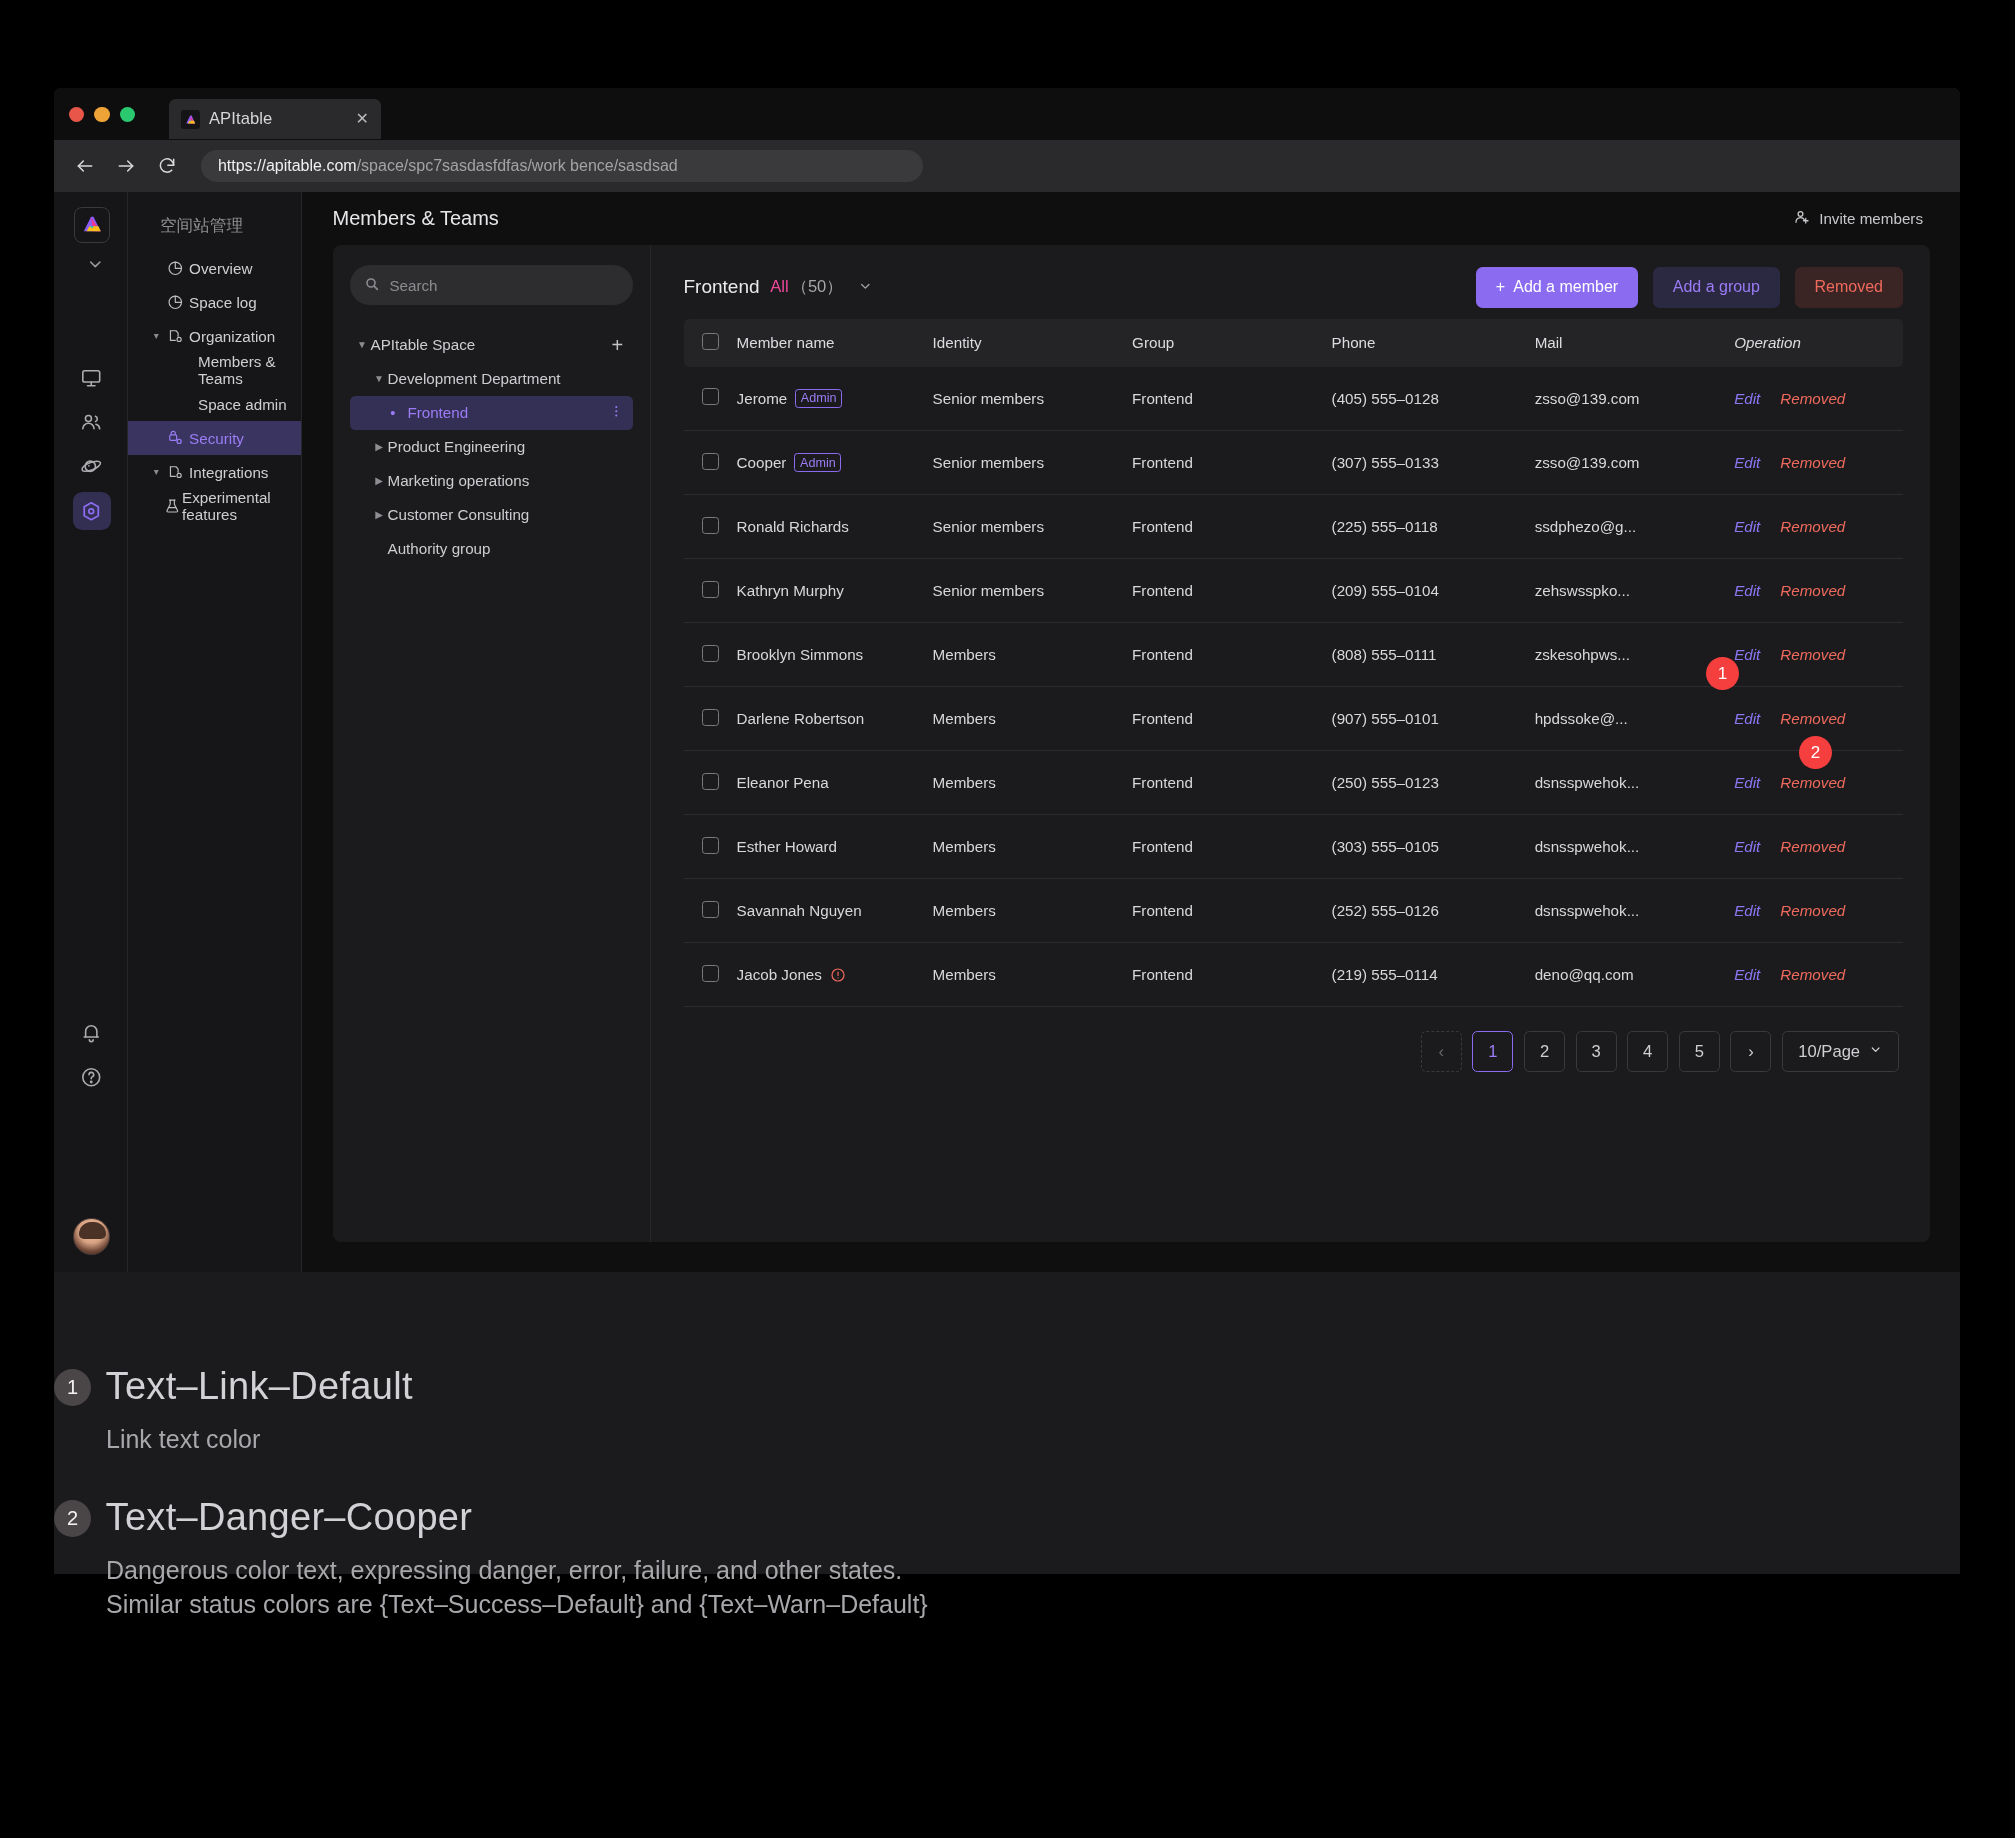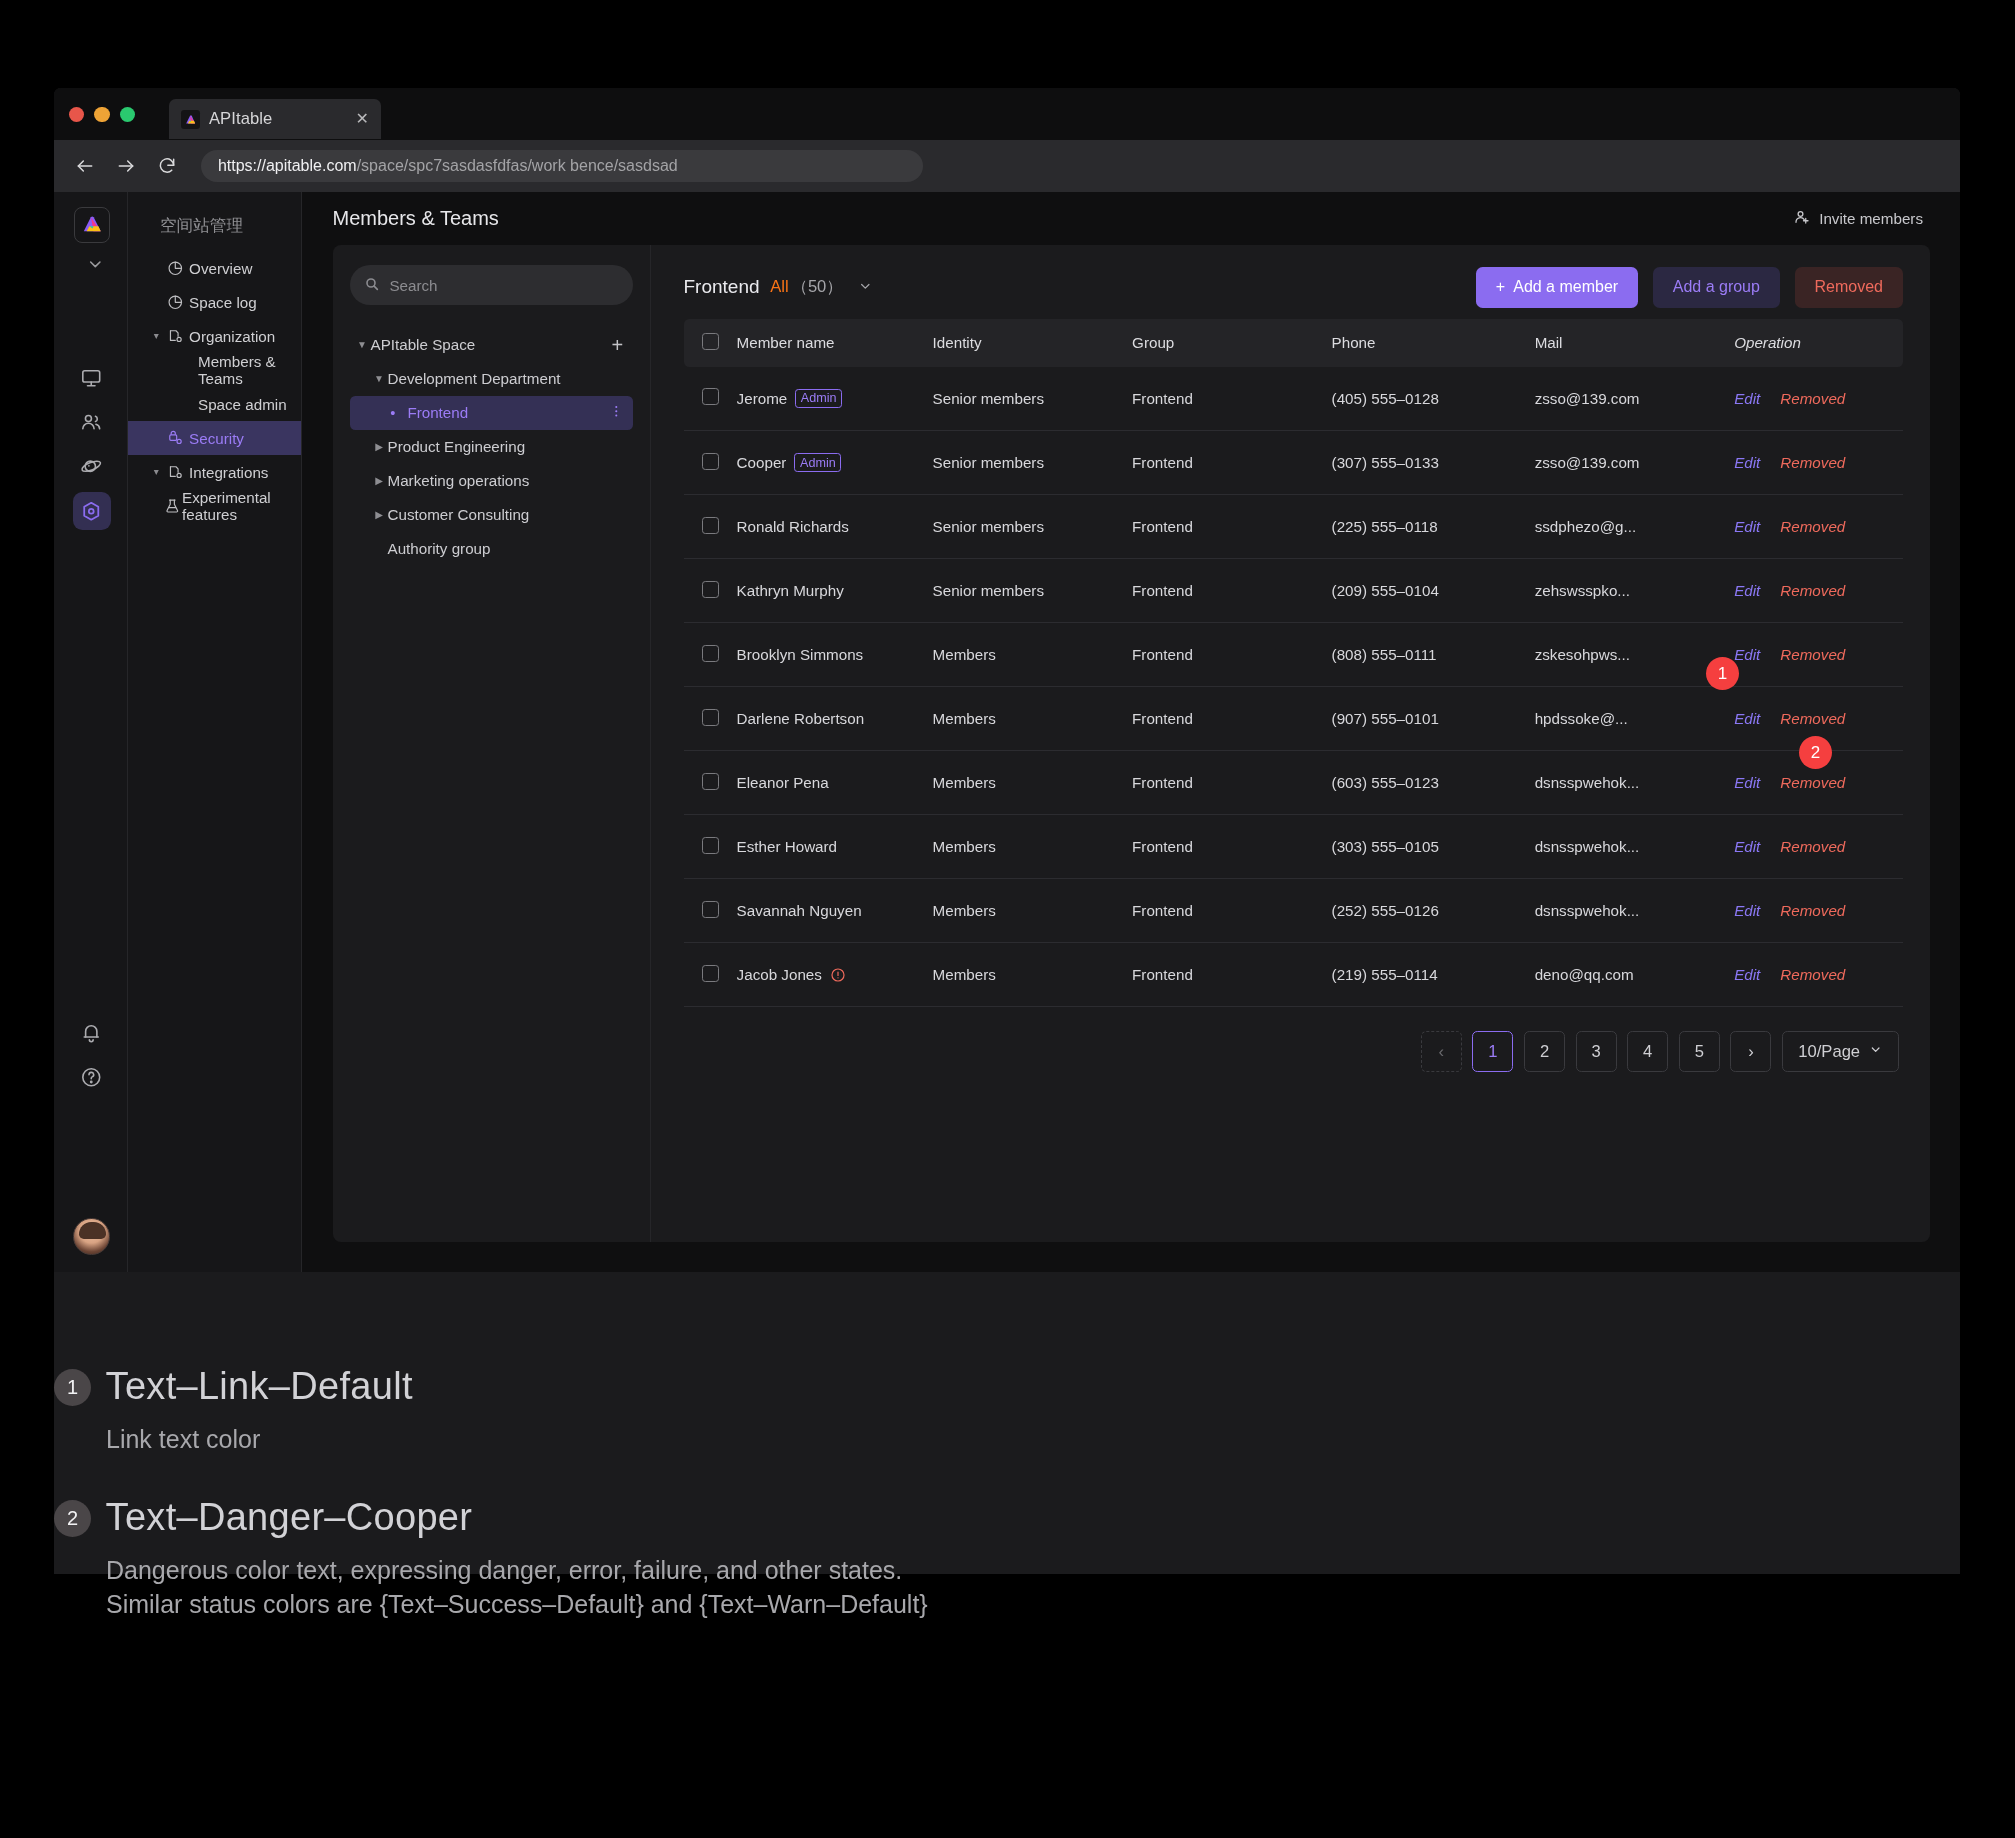--- a/index.html
+++ b/index.html
@@ -170,21 +170,21 @@
   .main-pane {
     flex: 1; min-width: 0;
     background: #1b1b1d;
     border-left: 0.7px solid #262629;
     border-radius: 0 8px 8px 0;
     padding: 17px 26.5px 0 33px;
     display:flex; flex-direction:column;
   }
   .main-head { display:flex; align-items:center; height: 50px; }
   .grp-name { color:#eaeaee; font-size: 19px; }
-  .grp-all { color:#f97316; font-size: 16.6px; margin-left: 10.6px;}
+  .grp-all { color:#ec4899; font-size: 16.6px; margin-left: 10.6px;}
   .grp-count { color:#a6a6aa; font-size: 16.6px; margin-left: 2.7px;}
   .grp-caret { color:#a6a6aa; margin-left: 14.6px; font-size:10.6px;}
   .head-actions { margin-left:auto; display:flex; gap: 14.6px; }
   .btn { height: 41px; border-radius: 6.6px; display:flex; align-items:center; justify-content:center; padding: 0 20px; font-size: 16px; white-space:nowrap;}
   .btn.primary { background:#8b6cf0; color:#fff; gap: 8px;}
   .btn.ghost { background:#2b2842; color:#9b7cf6;}
   .btn.danger { background:#3a2424; color:#ef6a5c;}
 
   
   table.members { width: 100%; border-collapse: collapse; margin-top: 6.6px; table-layout: fixed;}
@@ -633,21 +633,21 @@
                 </tr>
                 <tr>
                   <td class="c-chk"><span class="chk"></span></td>
                   <td class="c-name">
                     <div class="namecell">
                       <span class="nm">Eleanor Pena</span>
                     </div>
                   </td>
                   <td class="c-ident">Members</td>
                   <td class="c-group">Frontend</td>
-                  <td class="c-phone">(603) 555–0123</td>
+                  <td class="c-phone">(250) 555–0123</td>
                   <td class="c-mail">dsnsspwehok...</td>
                   <td class="c-op"><span class="op-link">Edit</span><span class="op-danger">Removed</span></td>
                 </tr>
                 <tr>
                   <td class="c-chk"><span class="chk"></span></td>
                   <td class="c-name">
                     <div class="namecell">
                       <span class="nm">Esther Howard</span>
                     </div>
                   </td>

